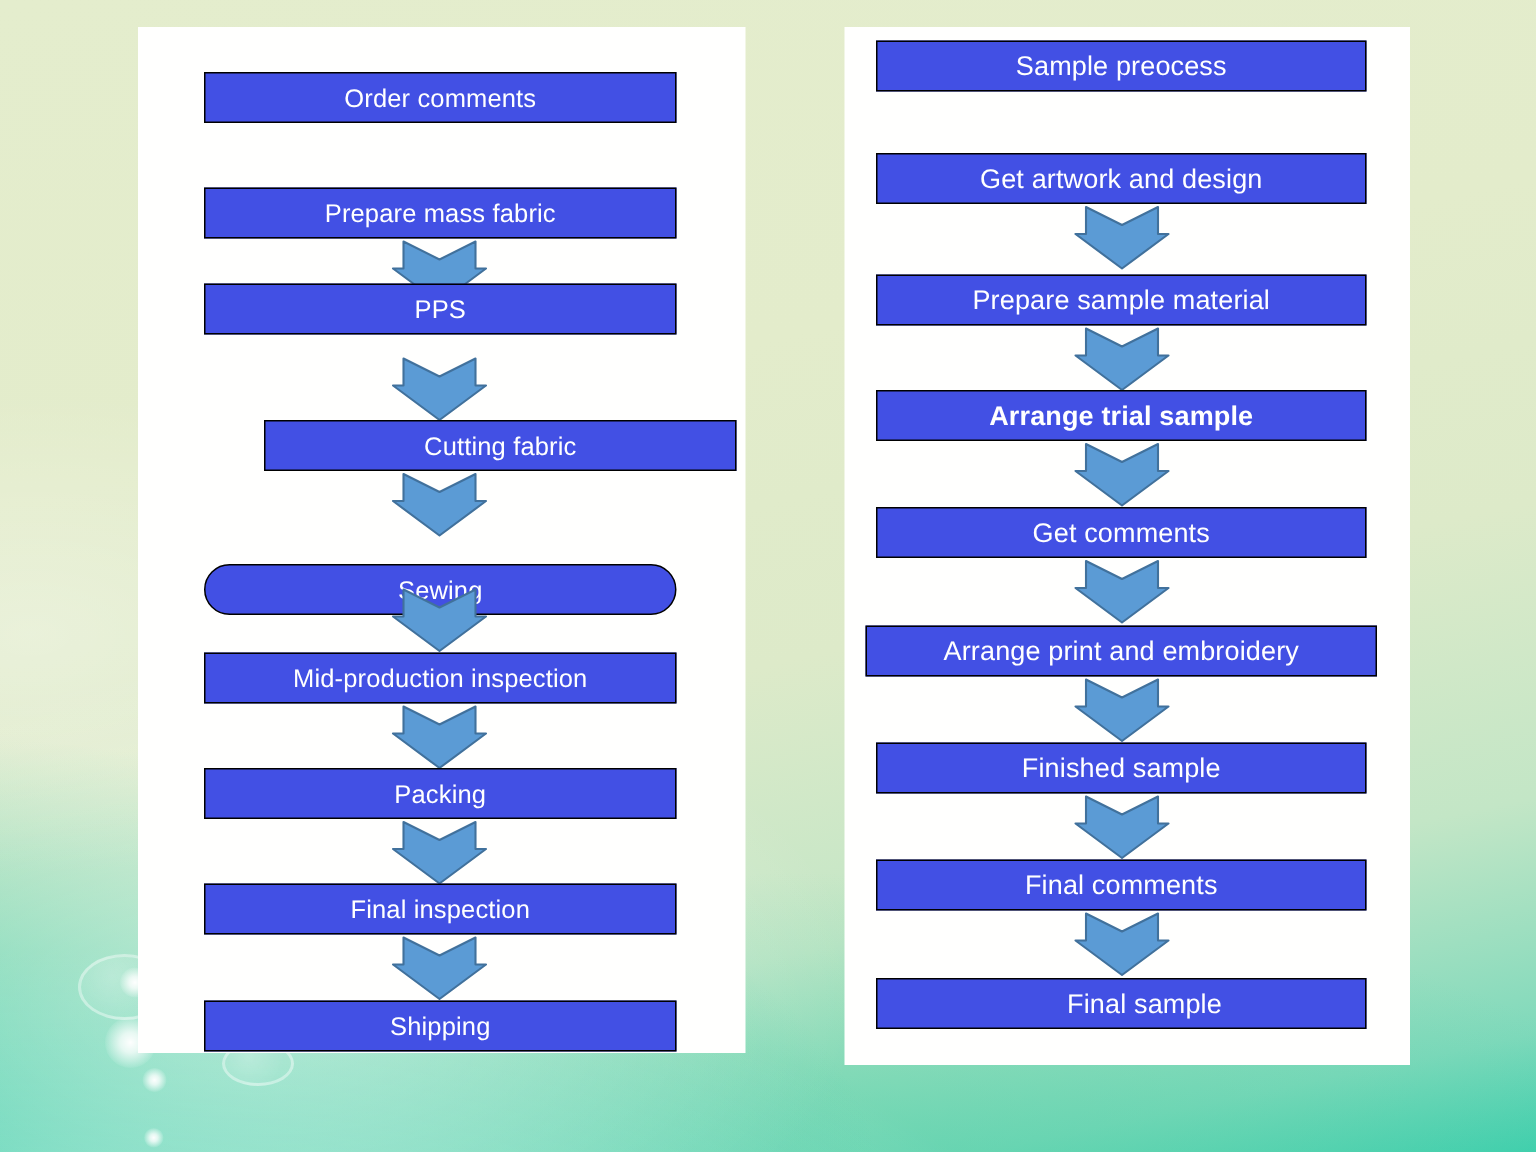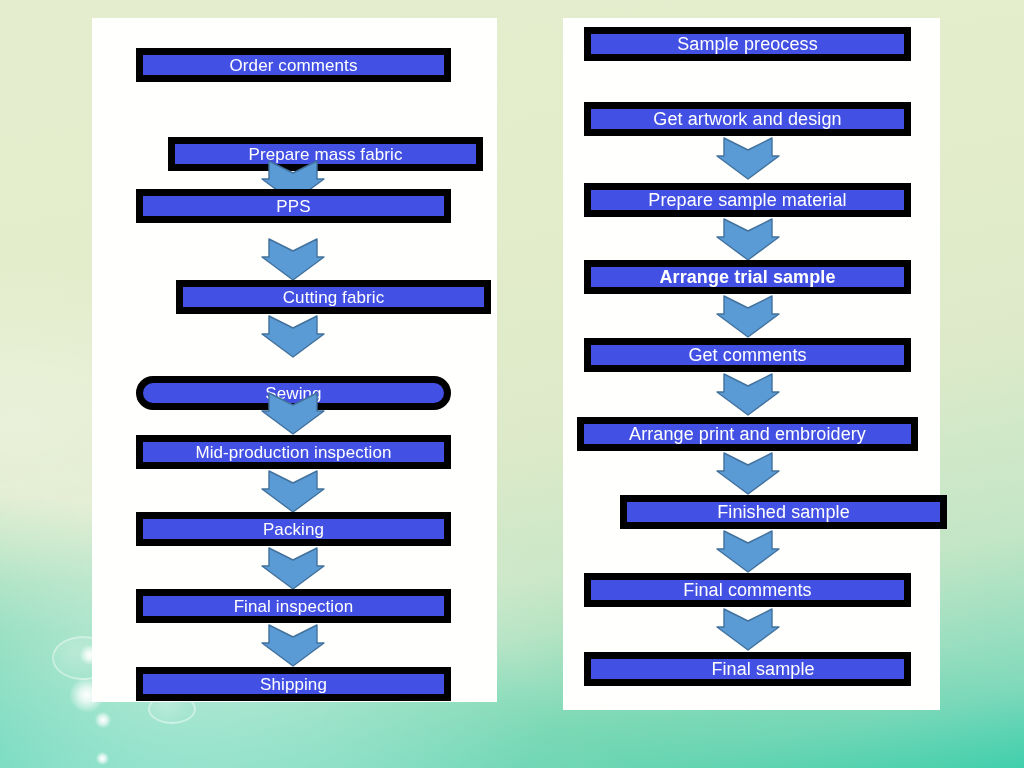--- a/index.html
+++ b/index.html
@@ -60,21 +60,21 @@
     position: relative;
     width: 100%;
     height: 100%;
   }
 
   
   .step {
     position: absolute;
     box-sizing: border-box;
     background: #4250e4;
-    border: 7px solid #000000;
+    border: 1px solid #000000;
     color: #ffffff;
     display: flex;
     align-items: center;
     justify-content: center;
     letter-spacing: 0.1px;
     text-align: center;
     line-height: 1;
     white-space: nowrap;
   }
   #panel-order .step  { left: 44px;  width: 315px; height: 34px; font-size: 17px; }
@@ -101,21 +101,21 @@
 <div class="bubble bubble-ring" style="left:148px; top:694px; width:44px;  height:26px;"></div>
 <div class="bubble bubble-glow" style="left:70px;  top:678px; width:34px;  height:34px;"></div>
 <div class="bubble bubble-glow" style="left:95px;  top:712px; width:16px;  height:16px;"></div>
 <div class="bubble bubble-glow" style="left:96px;  top:752px; width:13px;  height:13px;"></div>
 <div class="bubble bubble-glow" style="left:80px;  top:645px; width:20px;  height:20px;"></div>
 
 <div class="panel" id="panel-order">
   <div class="flow">
 
     <div class="step" style="top:30px;">Order comments</div>
-    <div class="step" style="top:119px;margin-left:32px;">Prepare mass fabric</div>
+    <div class="step" style="top:107px;">Prepare mass fabric</div>
     <div class="arrow" style="top:141px;">
       <svg viewBox="0 0 64 44" preserveAspectRatio="none">
         <polygon points="8,2 32,14 56,2 56,20 63,20 32,43 1,20 8,20" fill="#5b9bd5" stroke="#41719c" stroke-width="1.4" stroke-linejoin="round"></polygon>
       </svg>
     </div>
 
     <div class="step" style="top:171px;">PPS</div>
     <div class="arrow" style="top:219px;">
       <svg viewBox="0 0 64 44" preserveAspectRatio="none">
         <polygon points="8,2 32,14 56,2 56,20 63,20 32,43 1,20 8,20" fill="#5b9bd5" stroke="#41719c" stroke-width="1.4" stroke-linejoin="round"></polygon>
@@ -193,21 +193,21 @@
       </svg>
     </div>
 
     <div class="step" style="top:399px;left:14px;width:341px;font-size:18px;">Arrange print and embroidery</div>
     <div class="arrow" style="top:433px;">
       <svg viewBox="0 0 64 44" preserveAspectRatio="none">
         <polygon points="8,2 32,14 56,2 56,20 63,20 32,43 1,20 8,20" fill="#5b9bd5" stroke="#41719c" stroke-width="1.4" stroke-linejoin="round"></polygon>
       </svg>
     </div>
 
-    <div class="step" style="top:477px;margin-left:36px;">Finished sample</div>
+    <div class="step" style="top:477px;">Finished sample</div>
     <div class="arrow" style="top:511px;">
       <svg viewBox="0 0 64 44" preserveAspectRatio="none">
         <polygon points="8,2 32,14 56,2 56,20 63,20 32,43 1,20 8,20" fill="#5b9bd5" stroke="#41719c" stroke-width="1.4" stroke-linejoin="round"></polygon>
       </svg>
     </div>
 
     <div class="step" style="top:555px;">Final comments</div>
     <div class="arrow" style="top:589px;">
       <svg viewBox="0 0 64 44" preserveAspectRatio="none">
         <polygon points="8,2 32,14 56,2 56,20 63,20 32,43 1,20 8,20" fill="#5b9bd5" stroke="#41719c" stroke-width="1.4" stroke-linejoin="round"></polygon>

